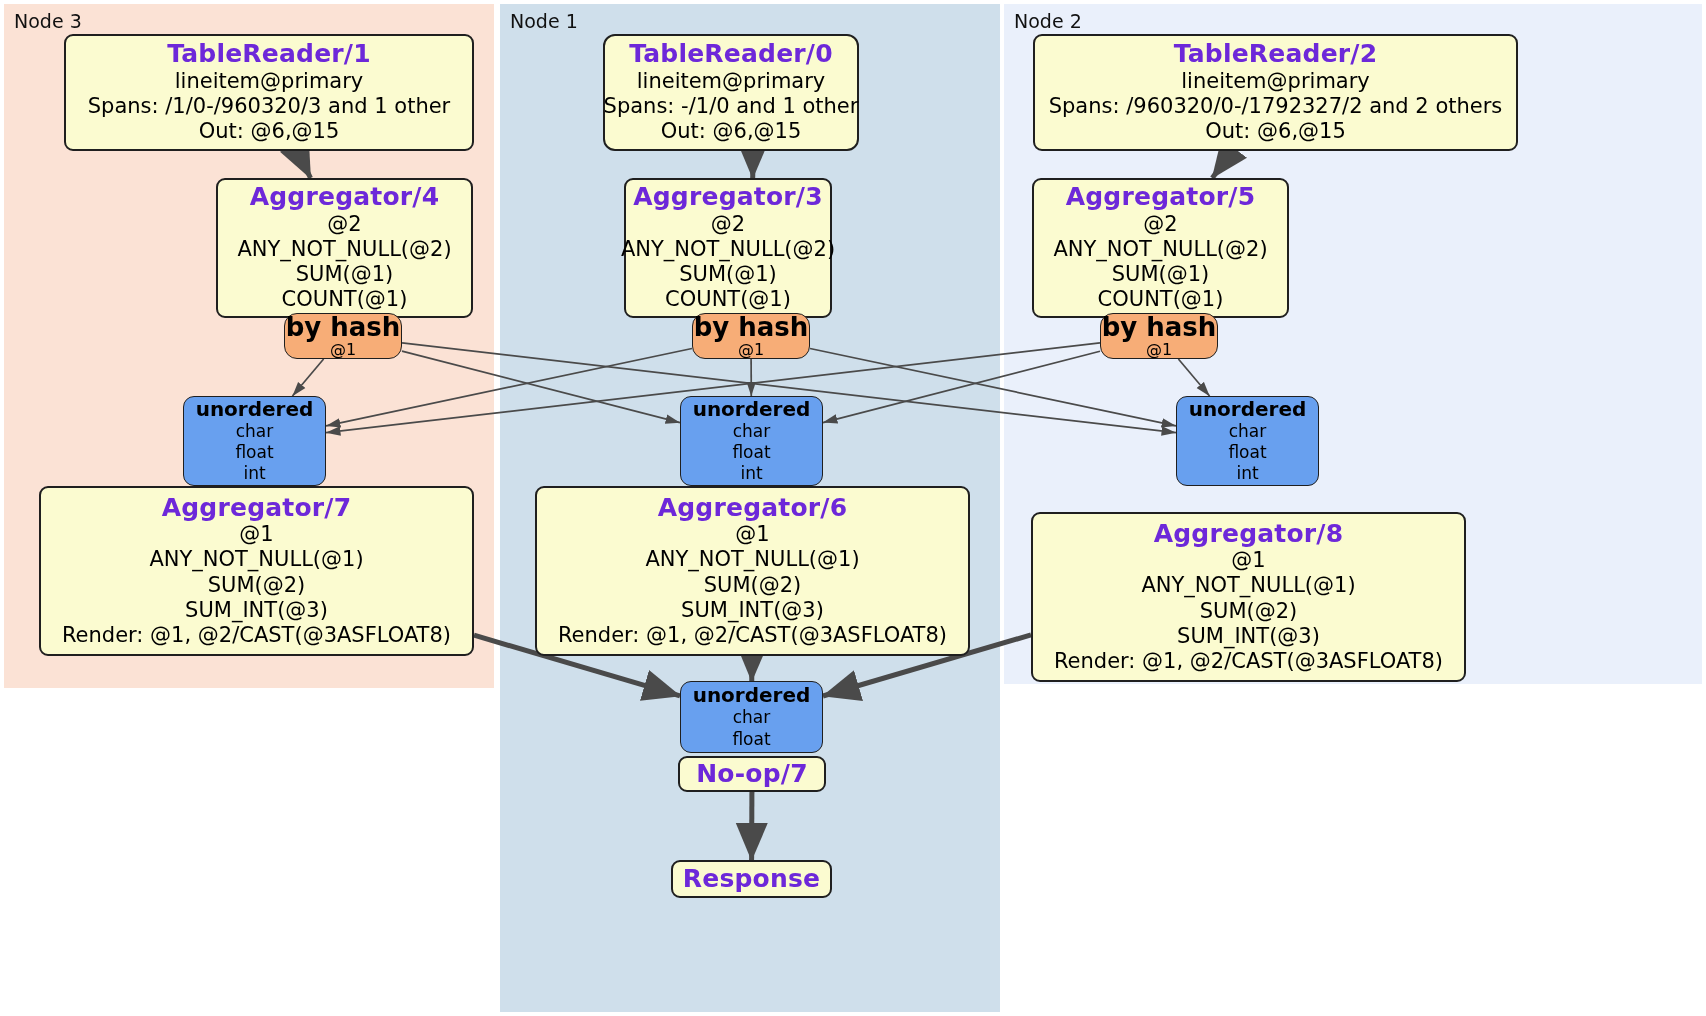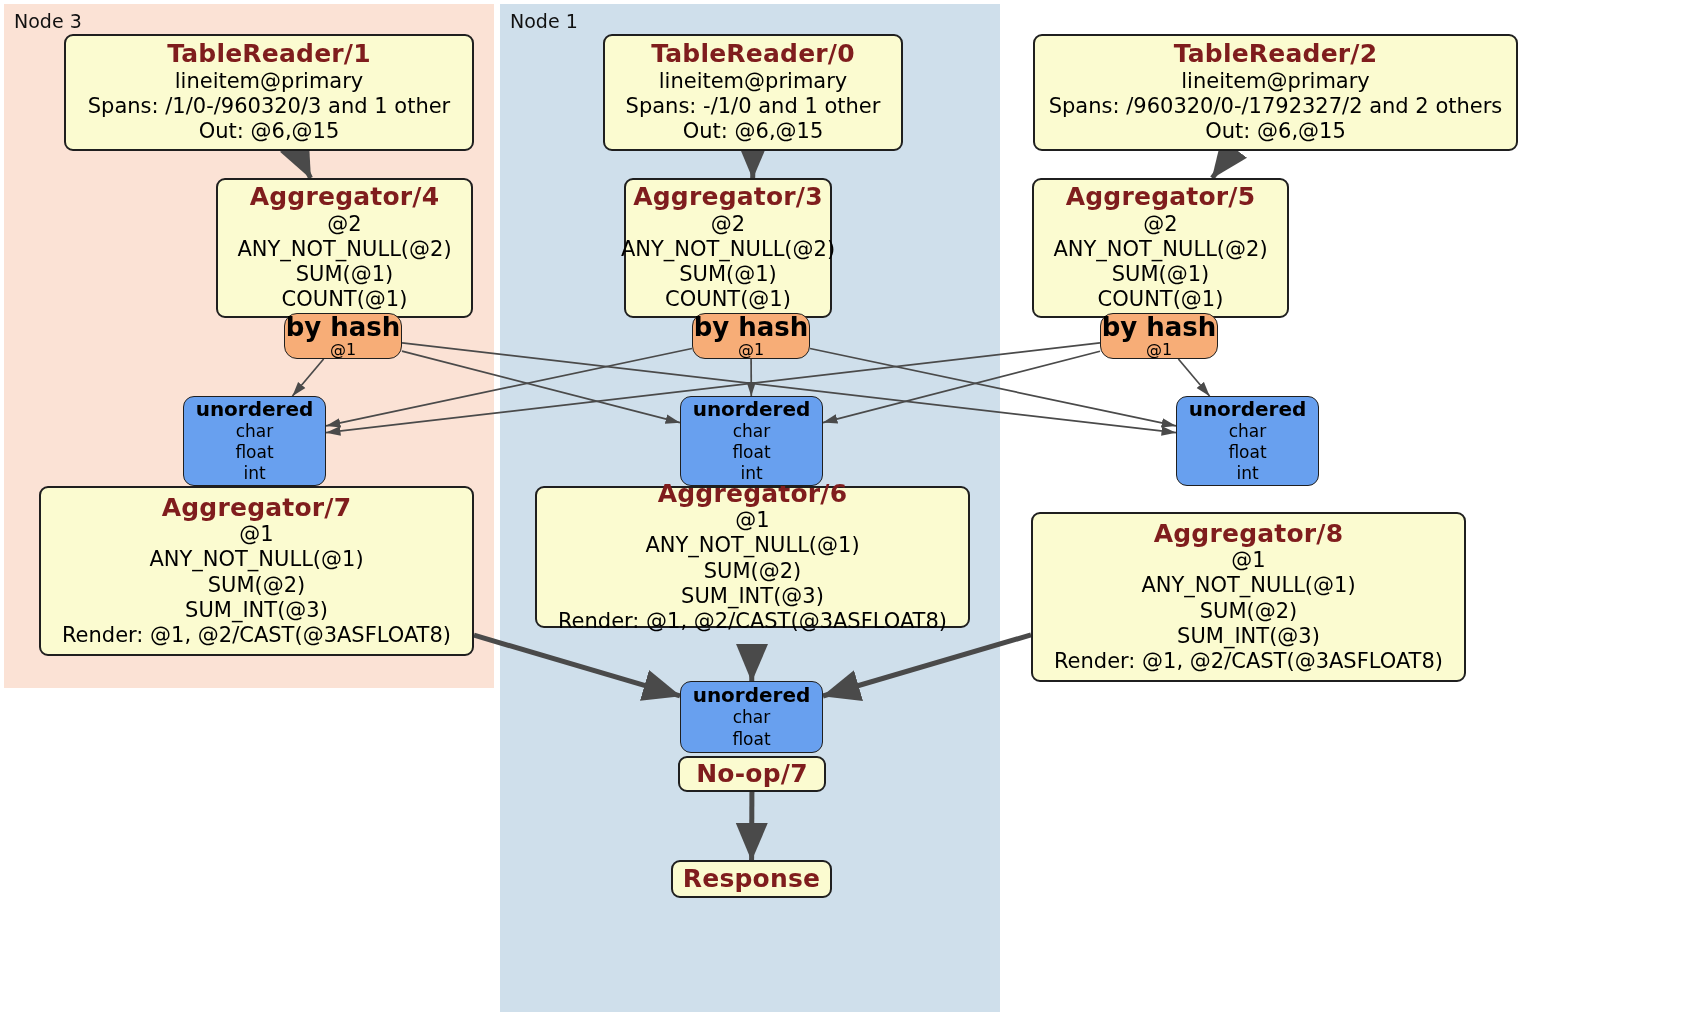--- a/index.html
+++ b/index.html
@@ -11,41 +11,44 @@
   .panel-label{position:absolute;font-size:19px;color:#111;left:10px;top:6px;
                font-family:"DejaVu Sans","Liberation Sans",sans-serif;}
 
   svg.edges{position:absolute;left:0;top:0;width:1706px;height:1016px;
             overflow:visible;pointer-events:none;}
 
   .box{position:absolute;box-sizing:border-box;display:flex;flex-direction:column;
        align-items:center;justify-content:center;text-align:center;}
 
   .proc{background:#fbfbd0;border:2px solid #1f1f1f;border-radius:9px;}
-  .proc .ttl{font-weight:bold;font-size:25px;color:#7f1d1d;line-height:1.14;letter-spacing:.2px;}
+  .proc .ttl{font-weight:bold;font-size:25px;color:#6d28d9;line-height:1.14;letter-spacing:.2px;}
   .proc .ln{font-size:21px;color:#000;line-height:1.2;white-space:nowrap;}
 
   .router{background:#f7ad77;border:1.6px solid #1f1f1f;border-radius:13px;}
   .router .ttl{font-weight:bold;font-size:26px;color:#000;line-height:1.1;}
   .router .ln{font-size:16px;color:#000;line-height:1.15;}
 
   .sync{background:#68a0ef;border:1.6px solid #1f1f1f;border-radius:11px;}
   .sync .ttl{font-weight:bold;font-size:20px;color:#000;line-height:1.15;}
   .sync .ln{font-size:17px;color:#000;line-height:1.25;}
 </style>
 </head>
 <body>
 
 <div id="stage">
 
   <div class="node-panel" id="panel-node3" style="left: 4px; top: 4px; width: 490px; height: 684px; background: rgb(251, 226, 213); padding-left: 27px;">
     <span class="panel-label">Node 3</span>
   </div>
   <div class="node-panel" id="panel-node1" style="left: 500px; top: 4px; width: 500px; height: 1008px; background: rgb(207, 223, 235);">
     <span class="panel-label">Node 1</span>
+  </div>
+  <div class="node-panel" id="panel-node2" style="left: 1004px; top: 4px; width: 698px; height: 680px; background: rgb(234, 240, 251);">
+    <span class="panel-label">Node 2</span>
   </div>
 
   <svg class="edges" id="edge-layer" viewBox="0 0 1706 1016">
     <defs>
       <marker id="arrowThick" markerWidth="9" markerHeight="9" refX="7.4" refY="3.2" orient="auto" markerUnits="strokeWidth">
         <path d="M0,0 L7.6,3.2 L0,6.4 z" fill="#4a4a4a"></path>
       </marker>
       <marker id="arrowThin" markerWidth="10" markerHeight="10" refX="8.5" refY="3.2" orient="auto" markerUnits="strokeWidth">
         <path d="M0,0.4 L8.6,3.2 L0,6 z" fill="#4a4a4a"></path>
       </marker>
@@ -70,21 +73,21 @@
       </g>
   </svg>
 
   <div id="nodes-layer">
       <div class="box proc" style="left: 64px; top: 34px; width: 410px; height: 117px;">
         <div class="ttl">TableReader/1</div>
         <div class="ln">lineitem@primary</div>
         <div class="ln">Spans: /1/0-/960320/3 and 1 other</div>
         <div class="ln">Out: @6,@15</div>
       </div>
-      <div class="box proc" style="left: 603px; top: 34px; width: 300px; height: 117px;">
+      <div class="box proc" style="left: 603px; top: 34px; width: 256px; height: 117px; border-radius: 12px;">
         <div class="ttl">TableReader/0</div>
         <div class="ln">lineitem@primary</div>
         <div class="ln">Spans: -/1/0 and 1 other</div>
         <div class="ln">Out: @6,@15</div>
       </div>
       <div class="box proc" style="left: 1033px; top: 34px; width: 485px; height: 117px;">
         <div class="ttl">TableReader/2</div>
         <div class="ln">lineitem@primary</div>
         <div class="ln">Spans: /960320/0-/1792327/2 and 2 others</div>
         <div class="ln">Out: @6,@15</div>
@@ -111,21 +114,21 @@
         <div class="ln">COUNT(@1)</div>
       </div>
       <div class="box proc" style="left: 39px; top: 486px; width: 435px; height: 170px;">
         <div class="ttl">Aggregator/7</div>
         <div class="ln">@1</div>
         <div class="ln">ANY_NOT_NULL(@1)</div>
         <div class="ln">SUM(@2)</div>
         <div class="ln">SUM_INT(@3)</div>
         <div class="ln">Render: @1, @2/CAST(@3ASFLOAT8)</div>
       </div>
-      <div class="box proc" style="left: 535px; top: 486px; width: 435px; height: 142px;">
+      <div class="box proc" style="left: 535px; top: 486px; width: 435px; height: 170px;">
         <div class="ttl">Aggregator/6</div>
         <div class="ln">@1</div>
         <div class="ln">ANY_NOT_NULL(@1)</div>
         <div class="ln">SUM(@2)</div>
         <div class="ln">SUM_INT(@3)</div>
         <div class="ln">Render: @1, @2/CAST(@3ASFLOAT8)</div>
       </div>
       <div class="box proc" style="left: 1031px; top: 512px; width: 435px; height: 170px;">
         <div class="ttl">Aggregator/8</div>
         <div class="ln">@1</div>

